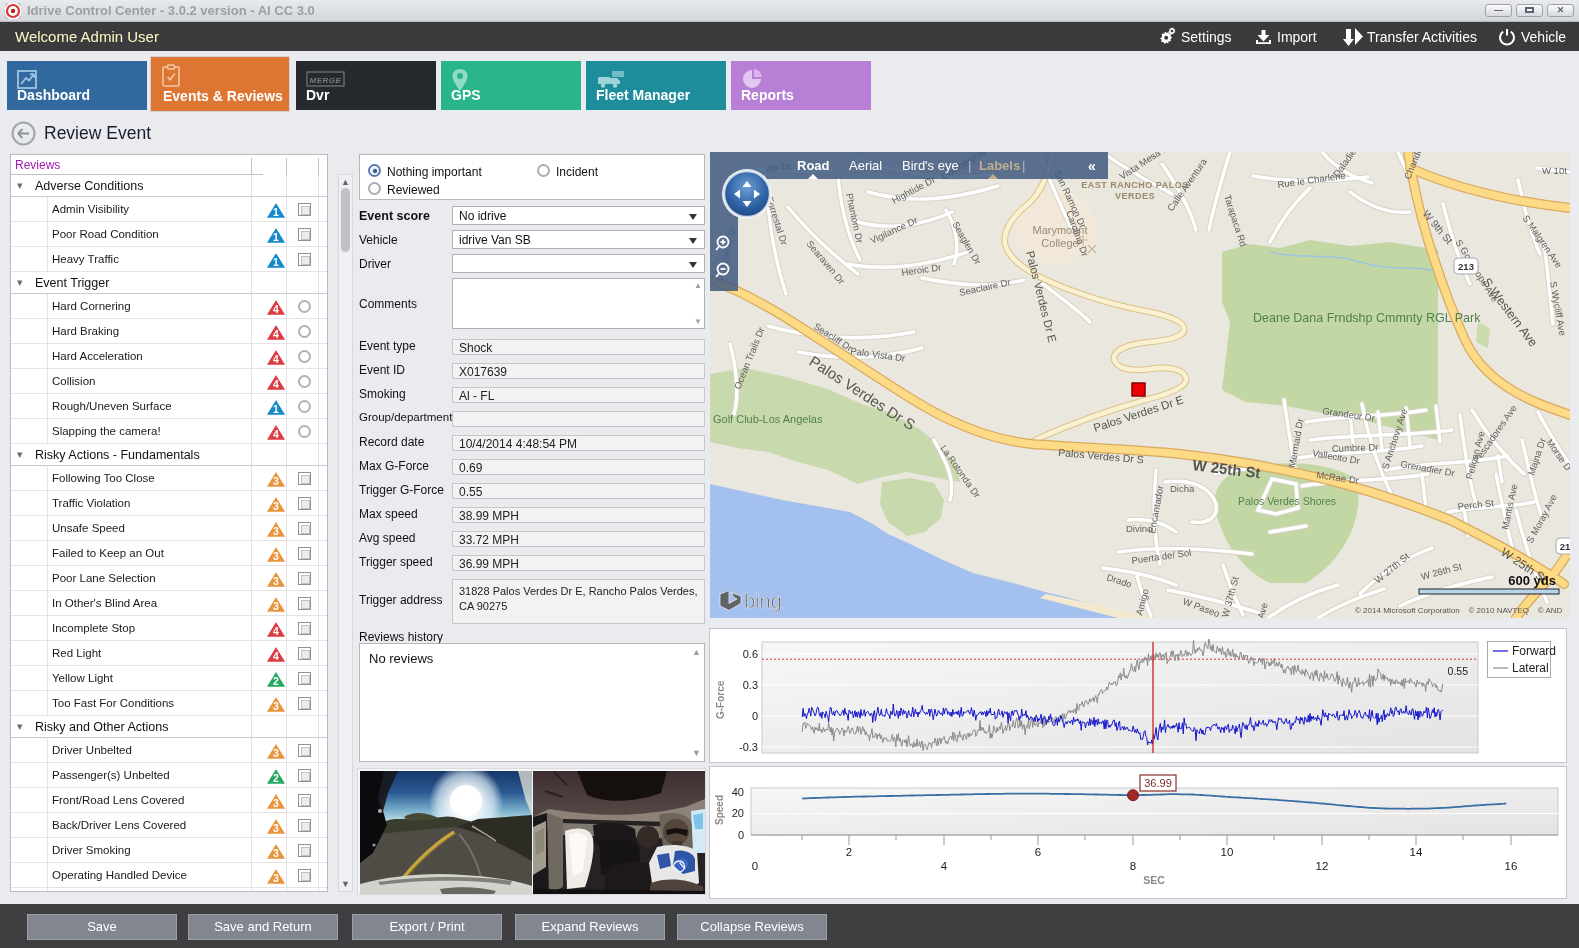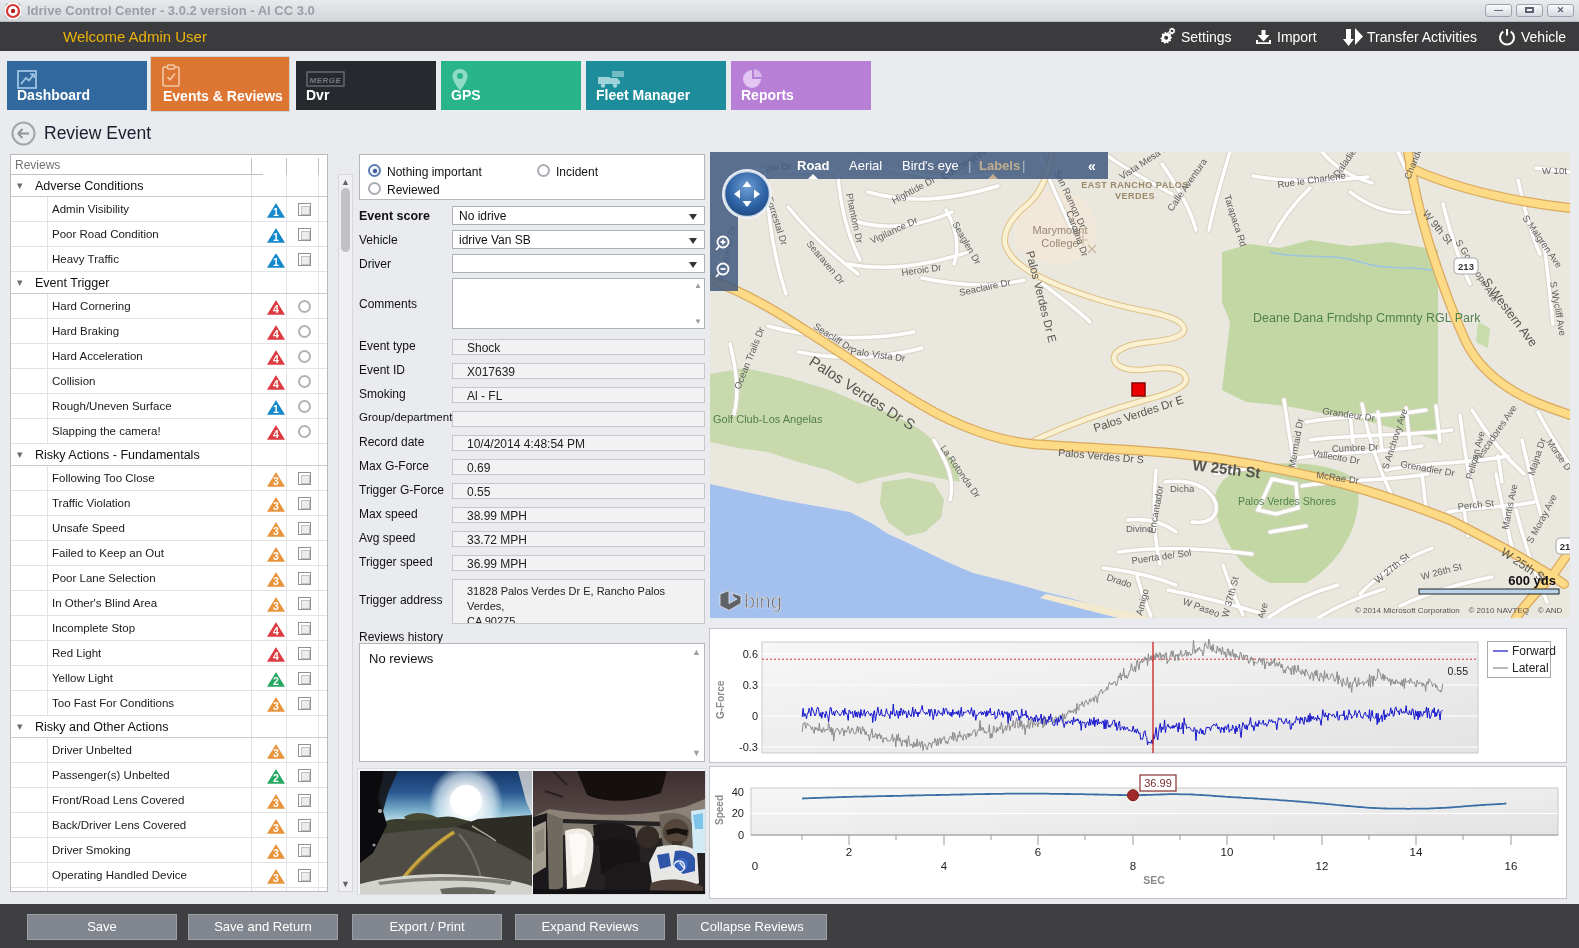--- a/index.html
+++ b/index.html
@@ -9,36 +9,36 @@
 #titlebar { position:absolute; left:0; top:0; width:1579px; height:22px;
   background:linear-gradient(#e8eaed,#d2d5da); border-bottom:1px solid #b8bcc2; }
 #titleicon { position:absolute; left:5px; top:3px; width:16px; height:16px; background:#fff; border-radius:2px; }
 #titletext { position:absolute; left:27px; top:3px; font-size:13px; font-weight:bold; color:#9b9ea4; }
 .winbtn { position:absolute; top:4px; width:27px; height:13px; border:1px solid #9da1ab; border-radius:3px;
   background:linear-gradient(#fbfbfc,#d7d9df); color:#5b6172; font-size:9px; font-weight:bold;
   text-align:center; line-height:11px; }
 
 
 #topbar { position:absolute; left:0; top:22px; width:1579px; height:29px; background:#3b3b3d; color:#fff; }
-#welcome { position:absolute; left:15px; top:6px; font-size:15px; color:#eab308;margin-left:48px; }
+#welcome { position:absolute; left:15px; top:6px; font-size:15px; color:#fef9c3; }
 .topitem { position:absolute; top:7px; font-size:14px; color:#fff; }
 
 
 .tab { position:absolute; top:61px; width:140px; height:49px; color:#fff; }
 .tab .tlabel { position:absolute; left:10px; bottom:7px; font-size:14px; font-weight:bold;text-align:right; }
 .tab svg, .tab .ticon { position:absolute; left:10px; top:7px; }
 #tab-events { top:56px; height:56px; border:1px solid #cfd2d6; background:#dd7533; padding:0; }
 #tab-events .in { position:absolute; left:2px; top:3px; right:2px; bottom:0; background:#dd7533; }
 #revtitle { position:absolute; left:44px; top:123px; font-size:17.5px; color:#1d1d30; }
 
 
 #tree { position:absolute; left:10px; top:154px; width:318px; height:738px; background:#fff;
   border:1px solid #b8babe; }
 #treehead { position:absolute; left:0; top:0; width:252px; height:20px; border-bottom:1px solid #c0c2c6;
-  font-size:12px; color:#737373; }
+  font-size:12px; color:#a21caf; }
 #treehead span { position:absolute; top:3px; left:4px; }
 .hline { position:absolute; top:0; height:20px; width:1px; background:#c0c2c6; }
 .trow { position:absolute; left:0; width:316px; background:#fff; }
 .trow .vline { position:absolute; top:0; bottom:0; width:1px; background:#e3e3e5; }
 .trow { border-bottom:1px solid #e3e3e5; }
 .trow.cat { border-bottom:1px solid #c9cbcf; }
 .cat .caret { position:absolute; left:6px; top:4px; color:#6a6d72; font-size:11px; }
 .cat .ctext { position:absolute; left:24px; top:4px; font-weight:normal; font-size:12.5px; color:#111; }
 .itext { position:absolute; left:41px; top:6px; font-size:11.5px; color:#1a1a1a; }
 .tri { position:absolute; }
@@ -47,21 +47,21 @@
 .cb:before { content:""; display:block; margin:2px; width:7px; height:7px; background:#ececec; border:1px solid #c2c2c2; }
 .rb { display:block; width:13px; height:13px; border:2px solid #b0b2b6; background:#fff; border-radius:50%; }
 #treescroll { position:absolute; left:338px; top:174px; width:15px; height:718px; background:#f0f0f2;
   border:1px solid #d8d8dc; }
 #treescroll .thumb { position:absolute; left:2px; top:13px; width:9px; height:64px; background:#c0c1c5; border-radius:5px;}
 #treescroll .arr { position:absolute; left:2px; width:10px; font-size:9px; color:#606266; }
 
 
 .flabel { position:absolute; left:359px; font-size:12px; color:#111; }
 .gf { position:absolute; left:452px; width:253px; background:#f2f2f3; border:1px solid #c5c7cb;
-  font-size:12px; color:#222; padding-left:14px; overflow:hidden; }
+  font-size:12px; color:#222; padding-left:6px; overflow:hidden; }
 .dd { position:absolute; left:452px; width:253px; height:19px; background:#fff; border:1px solid #aeb1b6;
   font-size:12px; color:#111; line-height:18px; padding-left:6px; }
 .dd:after { content:""; position:absolute; right:7px; top:7px; border-left:4.5px solid transparent;
   border-right:4.5px solid transparent; border-top:6px solid #333; }
 #radiobox { position:absolute; left:359px; top:154px; width:346px; height:46px; background:#fff;
   border:1px solid #b5b7bb; }
 .rdot { position:absolute; width:13px; height:13px; border:2px solid #a9acb2; border-radius:50%; background:#fff; }
 .rdot.sel { border-color:#5a7bb4; }
 .rdot.sel:before { content:""; display:block; margin:2.5px; width:4px; height:4px; border-radius:50%; background:#3a5a9c; box-shadow:0 0 2px #3a5a9c;}
 .rlabel { position:absolute; font-size:12px; color:#111; }

